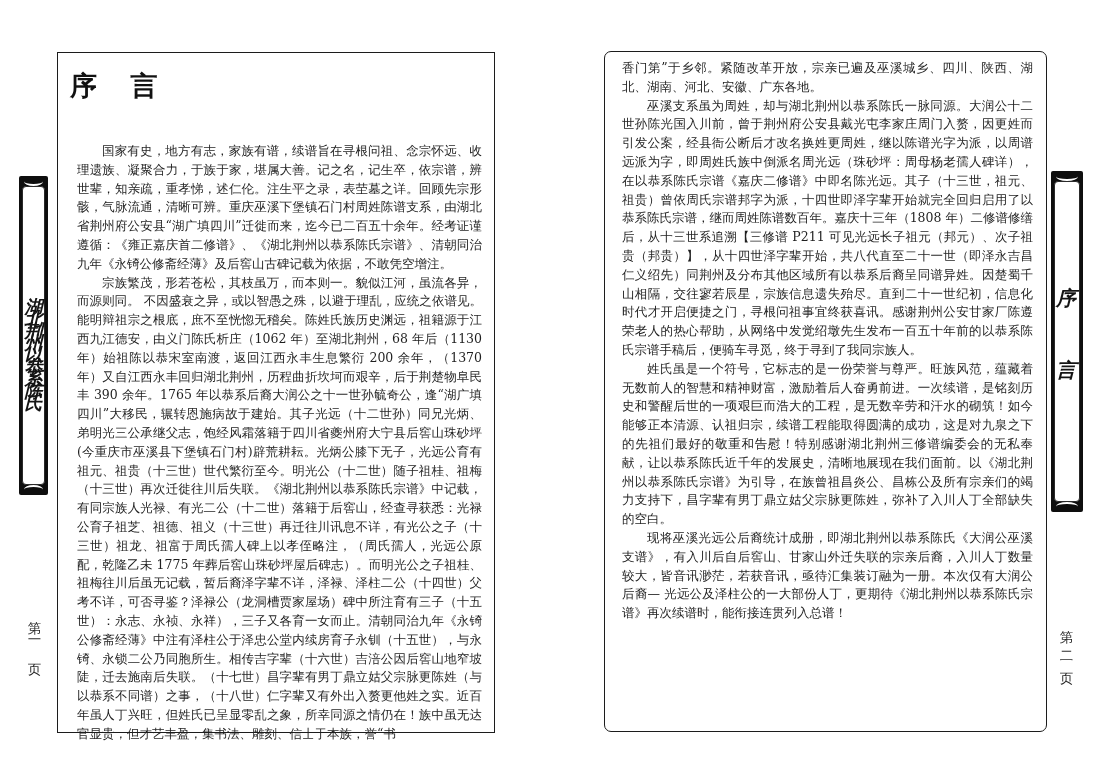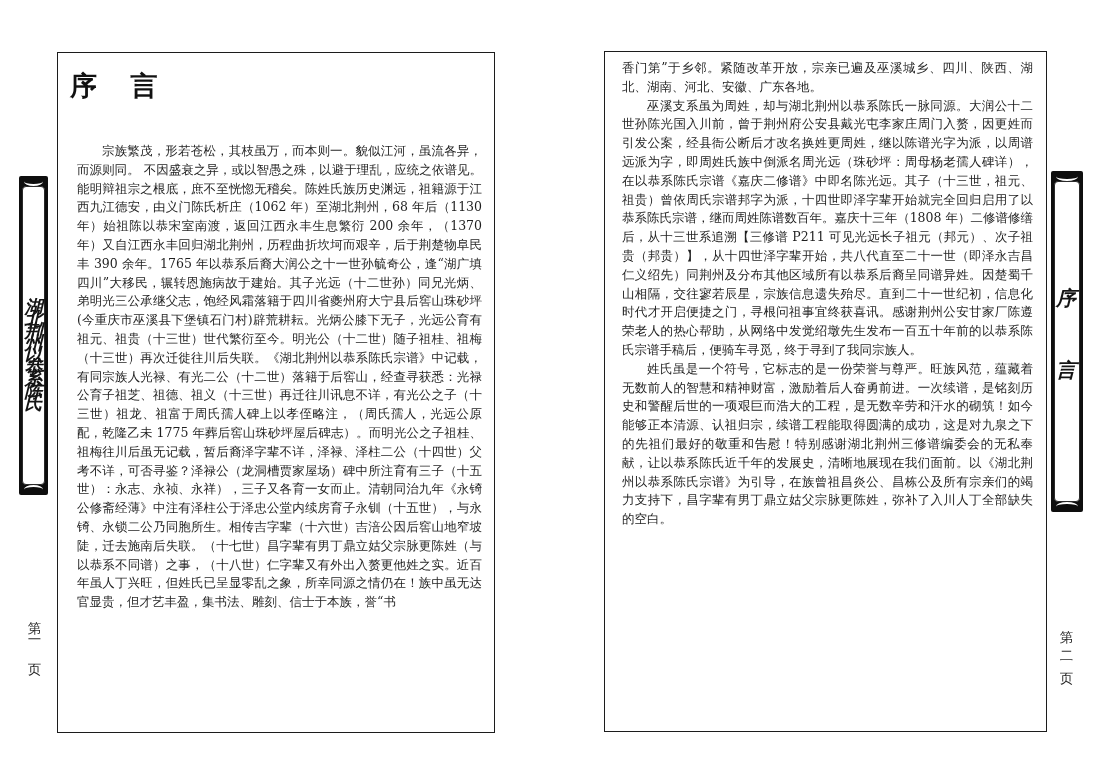--- a/index.html
+++ b/index.html
@@ -14,21 +14,21 @@
   }
 
   
   .page {
     position: absolute;
     background: #ffffff;
     border: 1.5px solid #1c1c1c;
     box-sizing: border-box;
   }
   .left-page  { left: 57px; top: 52px; width: 438px; height: 681px; }
-  .right-page { left: 604px; top: 51px; width: 443px; height: 681px; }
+  .right-page { left: 604px; top: 51px; width: 443px; height: 681px; border-radius: 7px; }
 
   .page-title {
     margin: 0;
     position: absolute;
     top: 15px; left: 0; right: 0;
     text-align: left;
     font-size: 27px;
     font-weight: bold;
     letter-spacing: 12px;
     text-indent: 12px; 
@@ -114,29 +114,31 @@
       <span class="banner-text vert">湖北荆州以恭系陈氏</span>
     </div>
     <div class="banner-ornament bottom"></div>
   </div>
 
   <div class="page-num left-num vert">第一页</div>
 
   <section class="page left-page">
     <h1 class="page-title">序 言</h1>
     <div class="body-text">
+      <p>国家有史，地方有志，家族有谱，续谱旨在寻根问祖、念宗怀远、收理遗族、凝聚合力，于族于家，堪属大善。记之名，记生卒，依宗谱，辨世辈，知亲疏，重孝悌，述仁伦。注生平之录，表茔墓之详。回顾先宗形骸，气脉流通，清晰可辨。重庆巫溪下堡镇石门村周姓陈谱支系，由湖北省荆州府公安县“湖广填四川”迁徙而来，迄今已二百五十余年。经考证谨遵循：《雍正嘉庆首二修谱》、《湖北荆州以恭系陈氏宗谱》、清朝同治九年《永锜公修斋经薄》及后窖山古碑记载为依据，不敢凭空增注。</p>
       <p>宗族繁茂，形若苍松，其枝虽万，而本则一。貌似江河，虽流各异，而源则同。 不因盛衰之异，或以智愚之殊，以避于理乱，应统之依谱见。能明辩祖宗之根底，庶不至恍惚无稽矣。陈姓氏族历史渊远，祖籍源于江西九江德安，由义门陈氏析庄（1062 年）至湖北荆州，68 年后（1130 年）始祖陈以恭宋室南渡，返回江西永丰生息繁衍 200 余年，（1370 年）又自江西永丰回归湖北荆州，历程曲折坎坷而艰辛，后于荆楚物阜民丰 390 余年。1765 年以恭系后裔大润公之十一世孙毓奇公，逢“湖广填四川”大移民，辗转恩施病故于建始。其子光远（十二世孙）同兄光炳、弟明光三公承继父志，饱经风霜落籍于四川省夔州府大宁县后窖山珠砂坪(今重庆市巫溪县下堡镇石门村)辟荒耕耘。光炳公膝下无子，光远公育有祖元、祖贵（十三世）世代繁衍至今。明光公（十二世）随子祖桂、祖梅（十三世）再次迁徙往川后失联。《湖北荆州以恭系陈氏宗谱》中记载，有同宗族人光禄、有光二公（十二世）落籍于后窖山，经查寻获悉：光禄公育子祖芝、祖德、祖义（十三世）再迁往川讯息不详，有光公之子（十三世）祖龙、祖富于周氏孺人碑上以孝侄略注，（周氏孺人，光远公原配，乾隆乙未 1775 年葬后窖山珠砂坪屋后碑志）。而明光公之子祖桂、祖梅往川后虽无记载，暂后裔泽字辈不详，泽禄、泽柱二公（十四世）父考不详，可否寻鉴？泽禄公（龙洞槽贾家屋场）碑中所注育有三子（十五世）：永志、永祯、永祥），三子又各育一女而止。清朝同治九年《永锜公修斋经薄》中注有泽柱公于泽忠公堂内续房育子永钏（十五世），与永锜、永锁二公乃同胞所生。相传吉字辈（十六世）吉涪公因后窖山地窄坡陡，迁去施南后失联。（十七世）昌字辈有男丁鼎立姑父宗脉更陈姓（与以恭系不同谱）之事，（十八世）仁字辈又有外出入赘更他姓之实。近百年虽人丁兴旺，但姓氏已呈显零乱之象，所幸同源之情仍在！族中虽无达官显贵，但才艺丰盈，集书法、雕刻、信士于本族，誉“书</p>
     </div>
   </section>
 
   <section class="page right-page">
     <div class="body-text">
       <p class="no-indent">香门第”于乡邻。紧随改革开放，宗亲已遍及巫溪城乡、四川、陕西、湖北、湖南、河北、安徽、广东各地。</p>
       <p>巫溪支系虽为周姓，却与湖北荆州以恭系陈氏一脉同源。大润公十二世孙陈光国入川前，曾于荆州府公安县戴光屯李家庄周门入赘，因更姓而引发公案，经县衙公断后才改名换姓更周姓，继以陈谱光字为派，以周谱远派为字，即周姓氏族中倒派名周光远（珠砂坪：周母杨老孺人碑详），在以恭系陈氏宗谱《嘉庆二修谱》中即名陈光远。其子（十三世，祖元、祖贵）曾依周氏宗谱邦字为派，十四世即泽字辈开始就完全回归启用了以恭系陈氏宗谱，继而周姓陈谱数百年。嘉庆十三年（1808 年）二修谱修缮后，从十三世系追溯【三修谱 P211 可见光远长子祖元（邦元）、次子祖贵（邦贵）】，从十四世泽字辈开始，共八代直至二十一世（即泽永吉昌仁义绍先）同荆州及分布其他区域所有以恭系后裔呈同谱异姓。因楚蜀千山相隔，交往寥若辰星，宗族信息遗失殆尽。直到二十一世纪初，信息化时代才开启便捷之门，寻根问祖事宜终获喜讯。感谢荆州公安甘家厂陈遵荣老人的热心帮助，从网络中发觉绍墩先生发布一百五十年前的以恭系陈氏宗谱手稿后，便骑车寻觅，终于寻到了我同宗族人。</p>
       <p>姓氏虽是一个符号，它标志的是一份荣誉与尊严。旺族风范，蕴藏着无数前人的智慧和精神财富，激励着后人奋勇前进。一次续谱，是铭刻历史和警醒后世的一项艰巨而浩大的工程，是无数辛劳和汗水的砌筑！如今能够正本清源、认祖归宗，续谱工程能取得圆满的成功，这是对九泉之下的先祖们最好的敬重和告慰！特别感谢湖北荆州三修谱编委会的无私奉献，让以恭系陈氏近千年的发展史，清晰地展现在我们面前。以《湖北荆州以恭系陈氏宗谱》为引导，在族曾祖昌炎公、昌栋公及所有宗亲们的竭力支持下，昌字辈有男丁鼎立姑父宗脉更陈姓，弥补了入川人丁全部缺失的空白。</p>
+      <p>现将巫溪光远公后裔统计成册，即湖北荆州以恭系陈氏《大润公巫溪支谱》，有入川后自后窖山、甘家山外迁失联的宗亲后裔，入川人丁数量较大，皆音讯渺茫，若获音讯，亟待汇集装订融为一册。本次仅有大润公后裔— 光远公及泽柱公的一大部份人丁，更期待《湖北荆州以恭系陈氏宗谱》再次续谱时，能衔接连贯列入总谱！</p>
     </div>
   </section>
 
   <div class="spine-banner right-banner">
     <div class="banner-ornament top"></div>
     <div class="banner-frame">
       <span class="banner-text vert">序言</span>
     </div>
     <div class="banner-ornament bottom"></div>
   </div>

